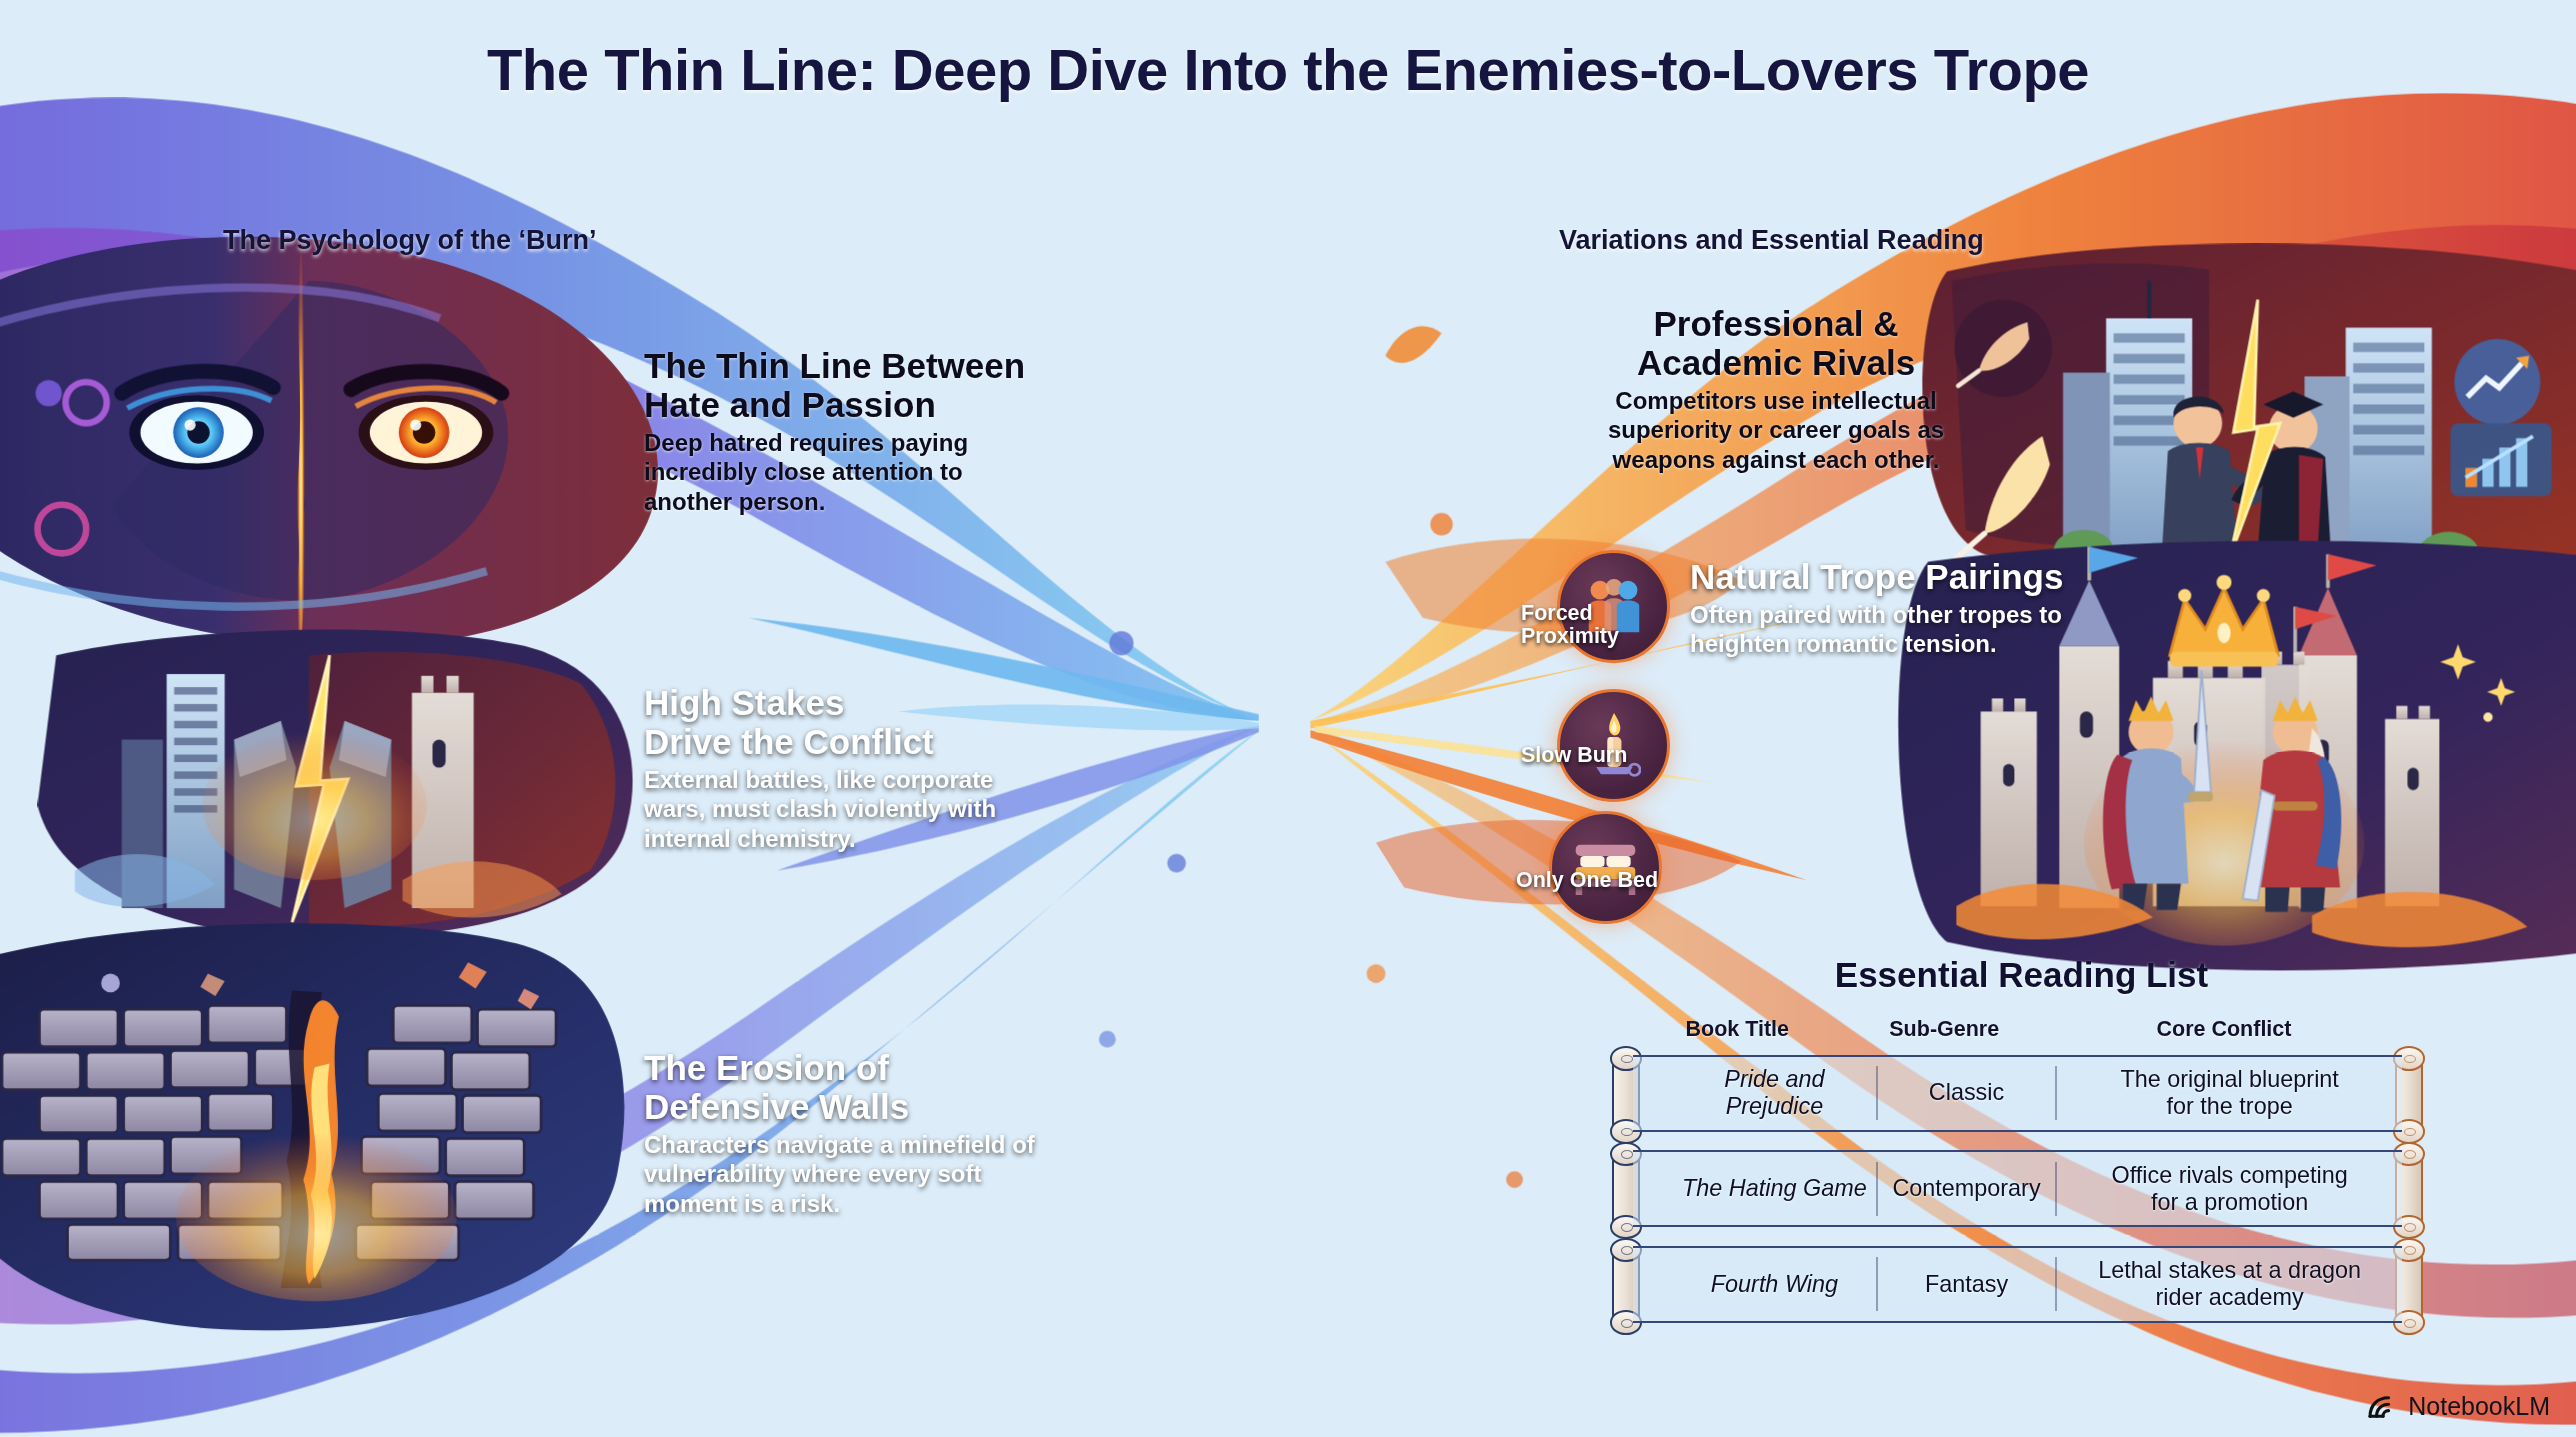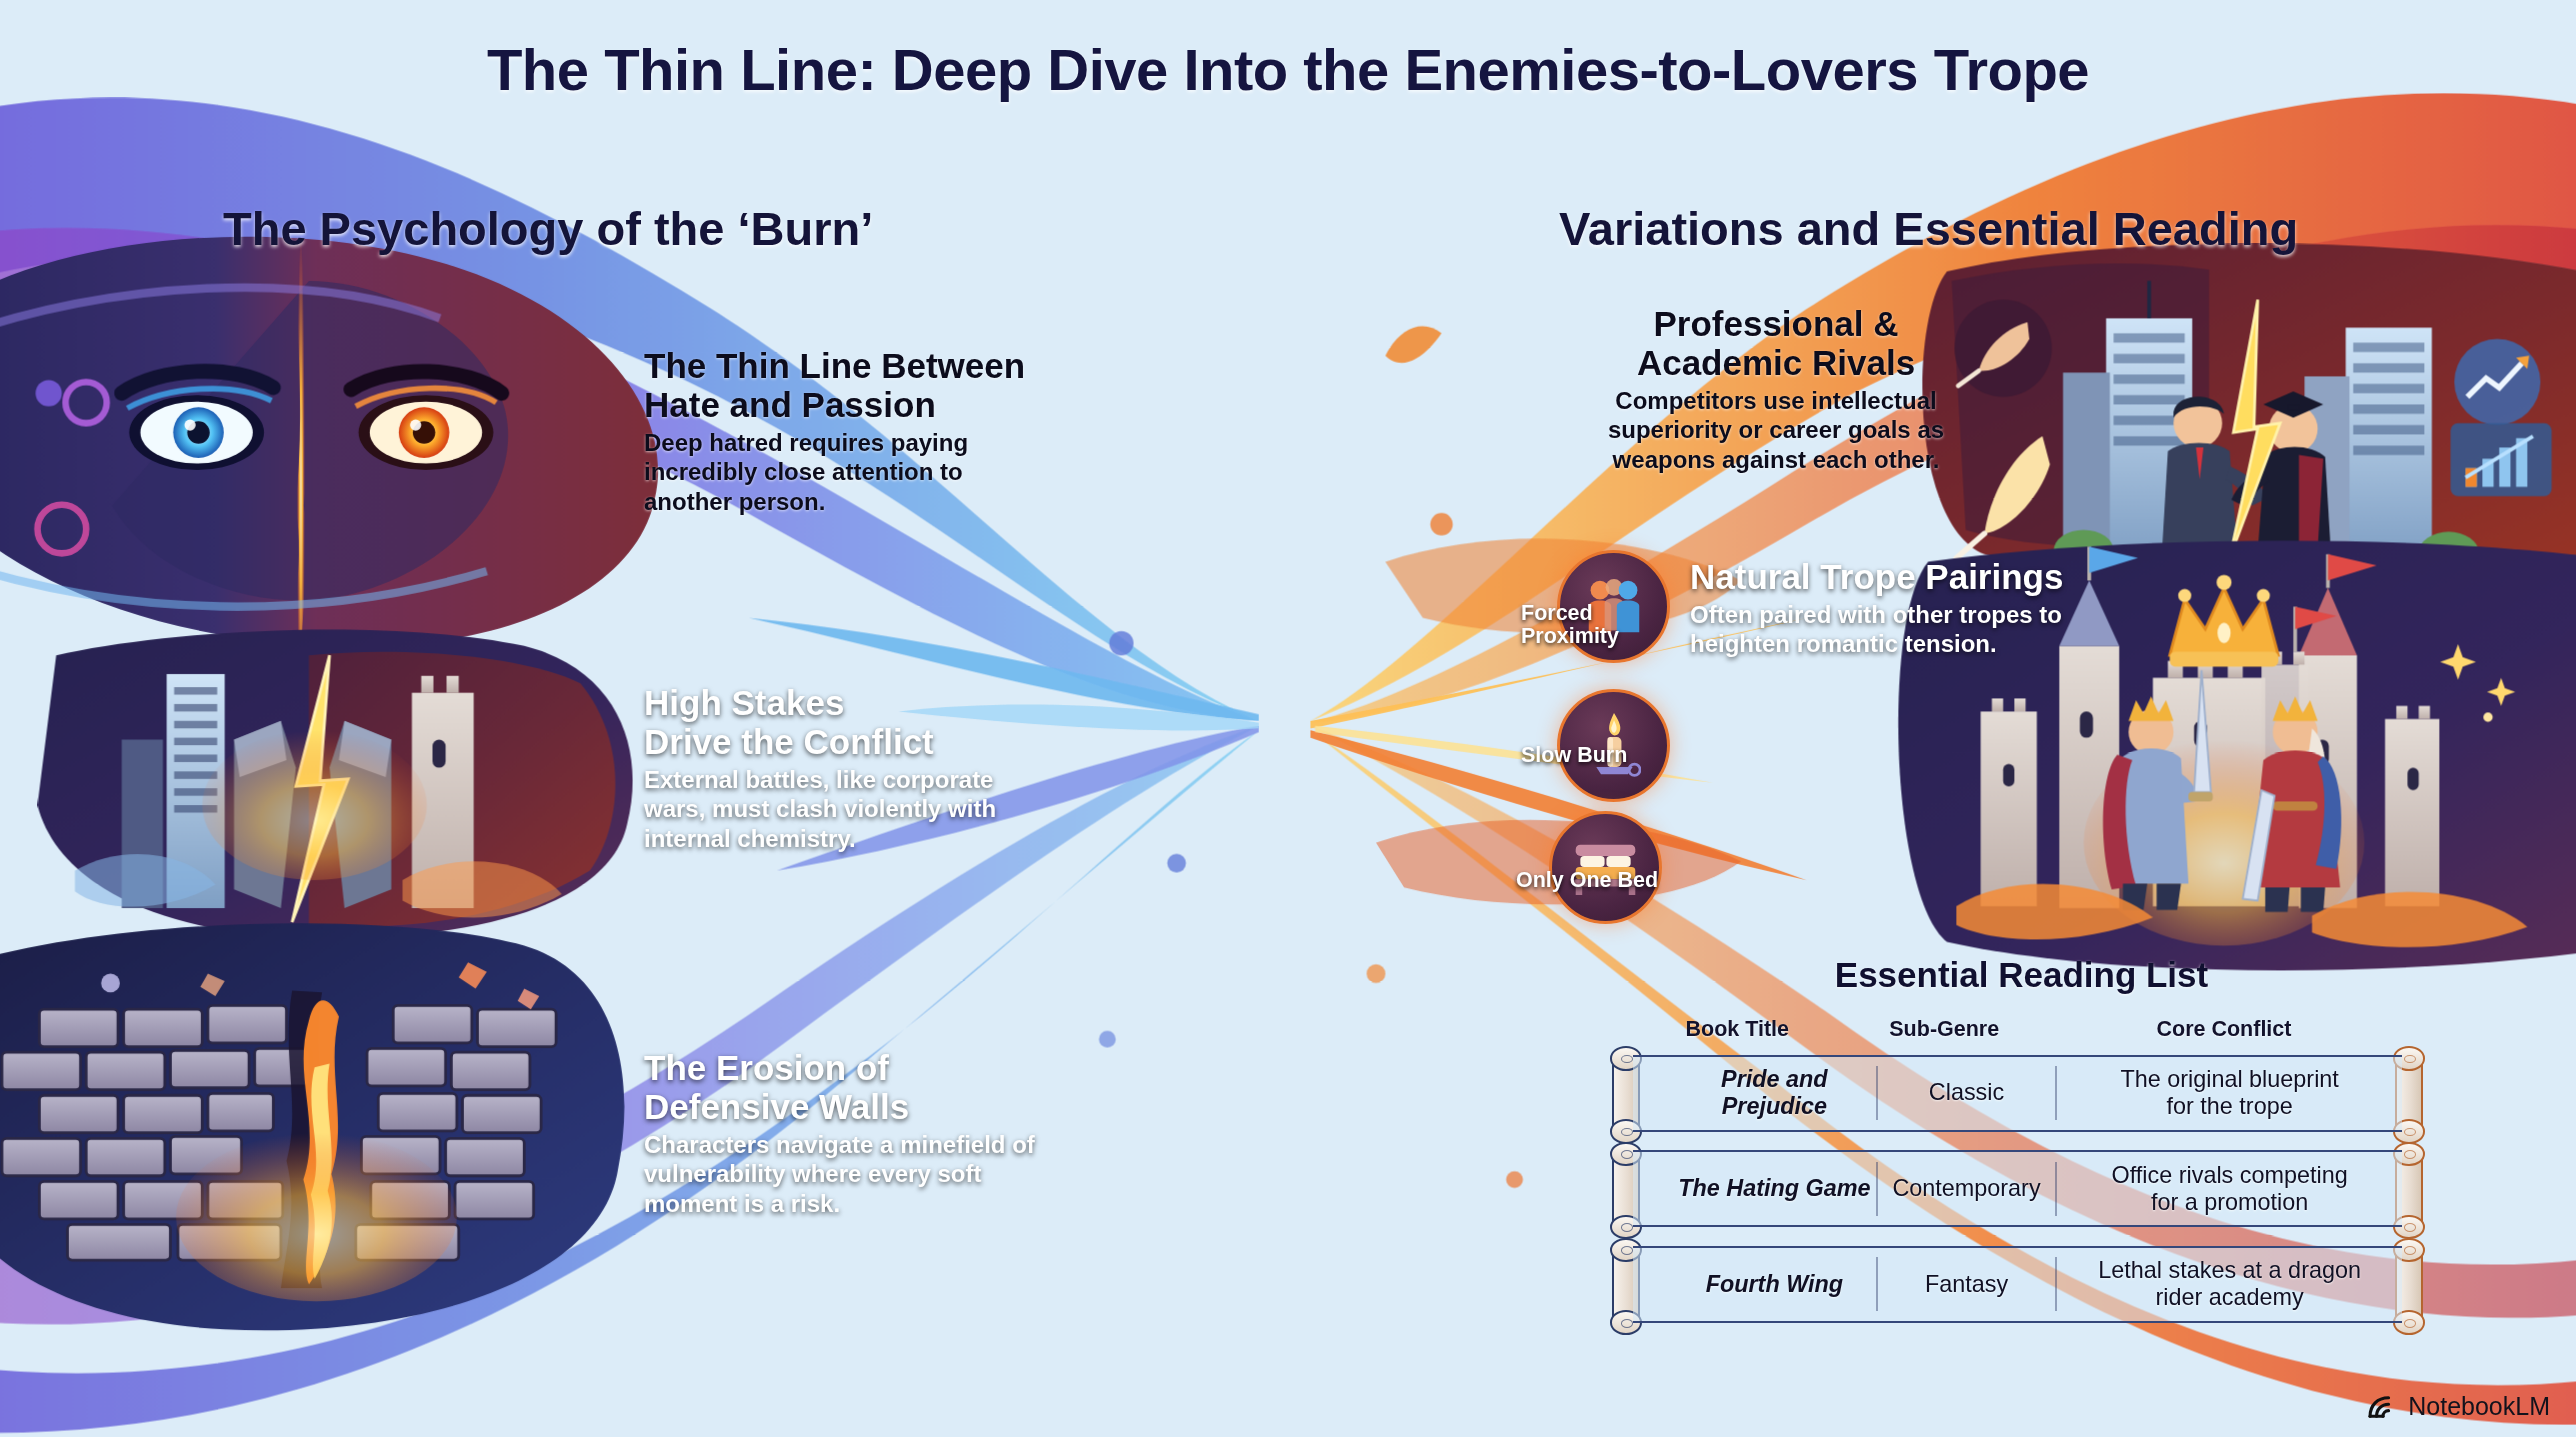--- a/index.html
+++ b/index.html
@@ -17,22 +17,23 @@
 
   
   .main-title{
     position:absolute;left:0;top:36px;width:2576px;text-align:center;
     font-size:58px;font-weight:bold;color:#151540;letter-spacing:-0.5px;
     text-shadow:0 1.9px 3.7px rgba(255,255,255,.75);
   }
 
   
   .col-head{
-    position:absolute;font-size:47px;font-weight:bold;color:#141439;
+    position:absolute;font-size:27px;font-weight:bold;color:#141439;
     text-shadow:0 1.9px 3.7px rgba(255,255,255,.8);
+    margin-top:24px;
   }
   .col-head.left{left:223px;top:201px;}
   .col-head.right{left:1559px;top:201px;}
 
   
   .block{position:absolute;}
   .block h3{
     margin:0 0 3.7px 0;font-size:35px;line-height:1.12;font-weight:bold;
   }
   .block p{margin:0;font-size:24px;line-height:1.22;font-weight:700;}
@@ -106,21 +107,21 @@
   .row-body{
     position:absolute;left:20.6px;right:20.6px;top:7.5px;bottom:7.5px;
     background:rgba(214,234,247,.55);
     border-top:2.3px solid #35477a;border-bottom:2.3px solid #35477a;
     display:flex;align-items:center;
   }
   .row-body .cell{
     text-align:center;font-size:23.4px;color:#101024;line-height:1.16;
     text-shadow:0 0.9px 1.9px rgba(255,255,255,.7);
   }
-  .row-body .cell.title{font-style:italic;font-weight:bold;margin-left:40px;}
+  .row-body .cell.title{font-style:italic;font-weight:normal;margin-left:40px;}
   .divider{width:1.9px;height:54px;background:rgba(40,55,100,.42);}
 
   
   #watermark{
     position:absolute;right:26px;bottom:17px;display:flex;align-items:center;gap:9.4px;
     font-size:25px;color:#12121c;font-weight:500;
   }
   #watermark svg{display:block;}
 </style>
 </head>

